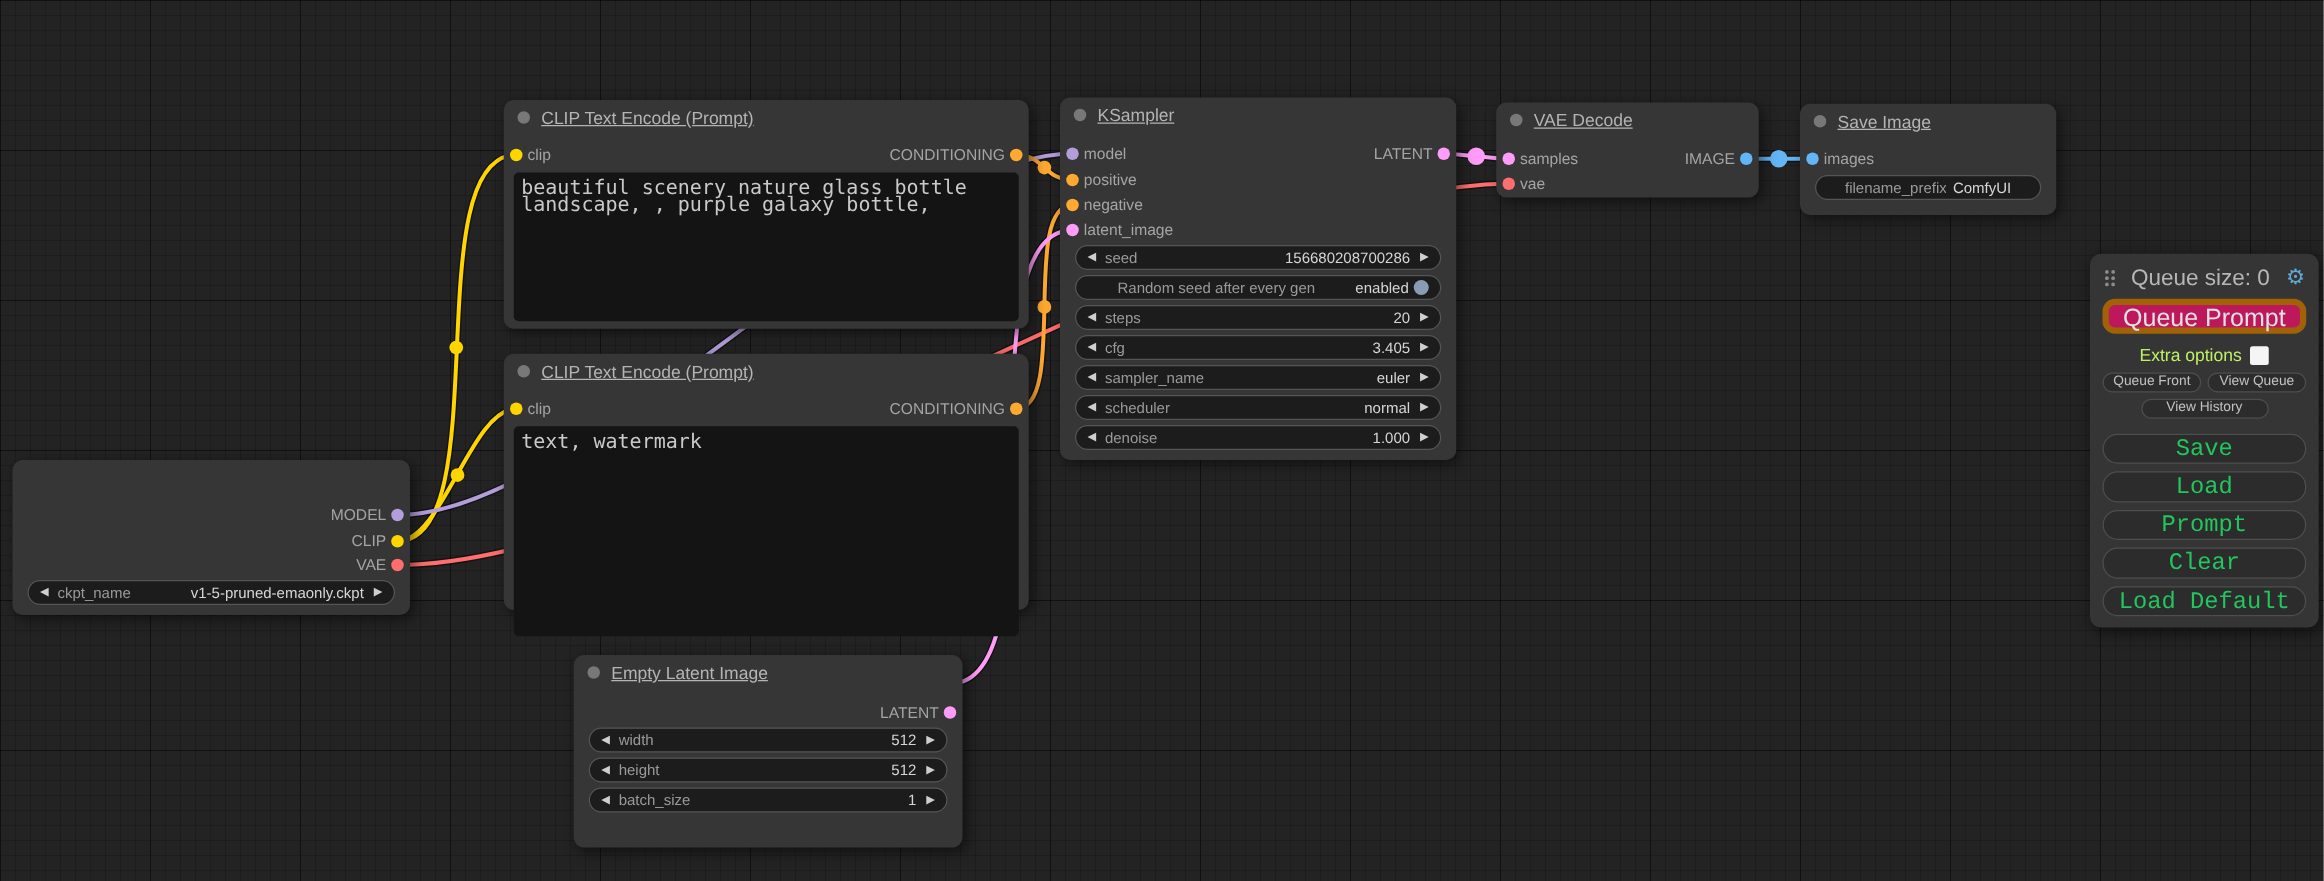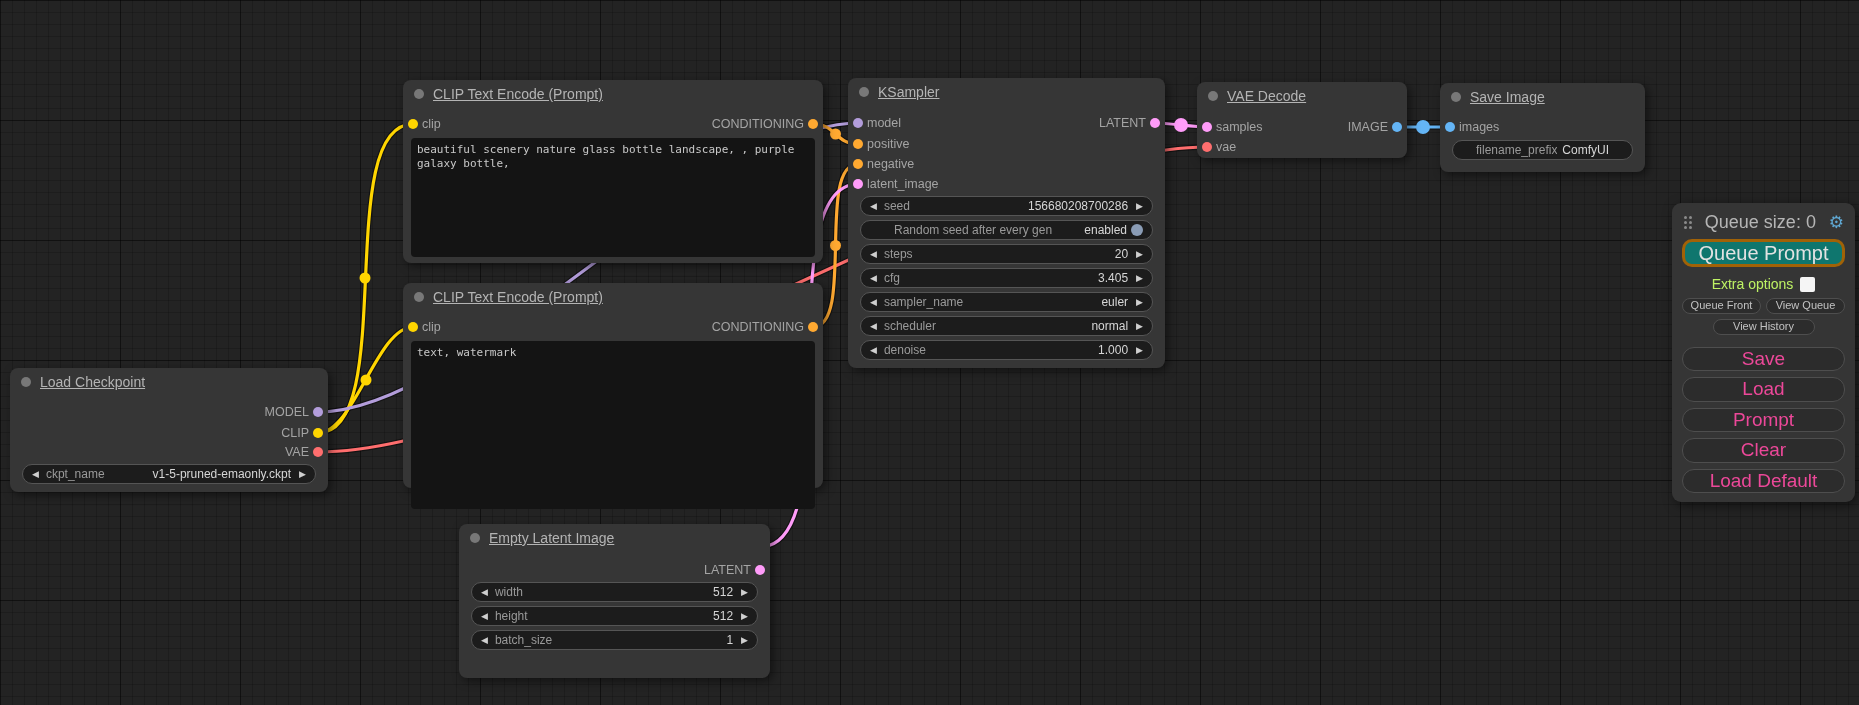--- a/index.html
+++ b/index.html
@@ -46,56 +46,56 @@
   .arrow-l::before { content: "\25C0"; }
   .arrow-r::before { content: "\25B6"; }
   .wlabel { margin-left: 7px; overflow: hidden; }
   .wvalue { margin-left: auto; margin-right: 8px; color: #d6d6d6; }
   .widget.no-arrows .wlabel { margin-left: 24px; }
   .widget.no-arrows .wvalue { margin-right: 4px; }
   .toggle-dot { width: 12px; height: 12px; border-radius: 50%; background: var(--toggle); flex: 0 0 auto; }
 
   .prompt {
     position: absolute; left: 8px; right: 8px; background: #141414; border-radius: 4px;
-    font-family: "DejaVu Sans Mono", monospace; font-size: 11px; line-height: 13.5px;
+    font-family: "DejaVu Sans Mono", monospace; font-size: 16px; line-height: 13.5px;
     color: #c9c9c9; padding: 5px 6px; white-space: pre-wrap; word-break: break-word;
     overflow: hidden;
   }
 
   
   .menu {
     position: absolute; left: 1672px; top: 203px; width: 183px; height: 299px; z-index: 4;
     background: #353535; border-radius: 9px; box-shadow: 3px 3px 12px rgba(0,0,0,.55);
     display: flex; flex-direction: column; padding: 9px 10px;
   }
   .menu-header { display: flex; align-items: center; height: 20px; }
   .drag-dots { display: grid; grid-template-columns: repeat(2, 3px); grid-auto-rows: 3px; gap: 2px; margin-left: 2px; }
   .drag-dots span { background: #8b8b8b; border-radius: 50%; }
   .queue-size { flex: 1; text-align: center; color: #b6b6b6; font-size: 18px; }
   .gear { color: var(--gear); font-family: "DejaVu Sans", sans-serif; font-size: 17px; line-height: 17px; margin-right: 1px; }
 
   button { font-family: "Liberation Sans", sans-serif; cursor: pointer; }
   .btn-queue {
     margin-top: 7px; height: 28px; width: 100%;
-    background: #0f766e; border: 3px solid #a16207; border-radius: 10px;
+    background: #be185d; border: 5px solid #a16207; border-radius: 10px;
     color: #e2e2e2; font-size: 20px;
   }
   .extra-row { display: flex; align-items: center; justify-content: center; gap: 7px; margin-top: 9px; height: 18px; }
   .extra-row .lbl { color: #bef264; font-size: 14px; }
   .checkbox { width: 15px; height: 15px; background: #f5f5f5; border-radius: 2px; }
   .pill-row { display: flex; gap: 5px; margin-top: 5px; justify-content: center; }
   .pill {
     flex: 1; height: 16px; background: #2c2c2c; border: 1px solid #4e4e4e; border-radius: 9px;
     color: #c2c2c2; font-size: 11px; line-height: 13px; padding: 0;
   }
   .pill.history { flex: 0 0 102px; }
   .btn-big {
     margin-top: 6px; height: 26px; width: 100%;
     background: #2c2c2c; border: 1px solid #4e4e4e; border-radius: 12px;
-    color: #ec4899; font-size: 19px;
+    color: #22c55e; font-size: 19px; font-family: Liberation Mono, monospace;
   }
   .btn-big.first { margin-top: 12px; }
 </style>
 </head>
 <body>
 
 <div class="canvas">
 
   <svg class="wires" width="1859" height="705">
     <defs>
@@ -136,24 +136,20 @@
       <circle cx="366" cy="380" r="5.5" style="fill:var(--clip)"></circle>
       <circle cx="835.5" cy="134" r="5.5" style="fill:var(--conditioning)"></circle>
       <circle cx="835.5" cy="245.5" r="5.5" style="fill:var(--conditioning)"></circle>
       <circle cx="809" cy="365" r="5.5" style="fill:var(--latent)"></circle>
       <circle cx="1181" cy="125" r="7" style="fill:var(--latent)"></circle>
       <circle cx="1423" cy="127" r="7" style="fill:var(--image)"></circle>
     </g>
   </svg>
 
   <div class="node" style="left:10px;top:368px;width:318px;height:124px">
-    <div class="node-title">
-      <span class="collapse-dot"></span>
-      <span class="title-text">Load Checkpoint</span>
-    </div>
     <div class="slot out" style="top:34px"><span>MODEL</span></div>
     <span class="dot out" style="top:39px;background:var(--model)"></span>
     <div class="slot out" style="top:55px"><span>CLIP</span></div>
     <span class="dot out" style="top:60px;background:var(--clip)"></span>
     <div class="slot out" style="top:74px"><span>VAE</span></div>
     <span class="dot out" style="top:79px;background:var(--vae)"></span>
     <div class="widget" style="top:96px">
       <span class="arrow-l"></span>
       <span class="wlabel">ckpt_name</span>
       <span class="wvalue">v1-5-pruned-emaonly.ckpt</span>

